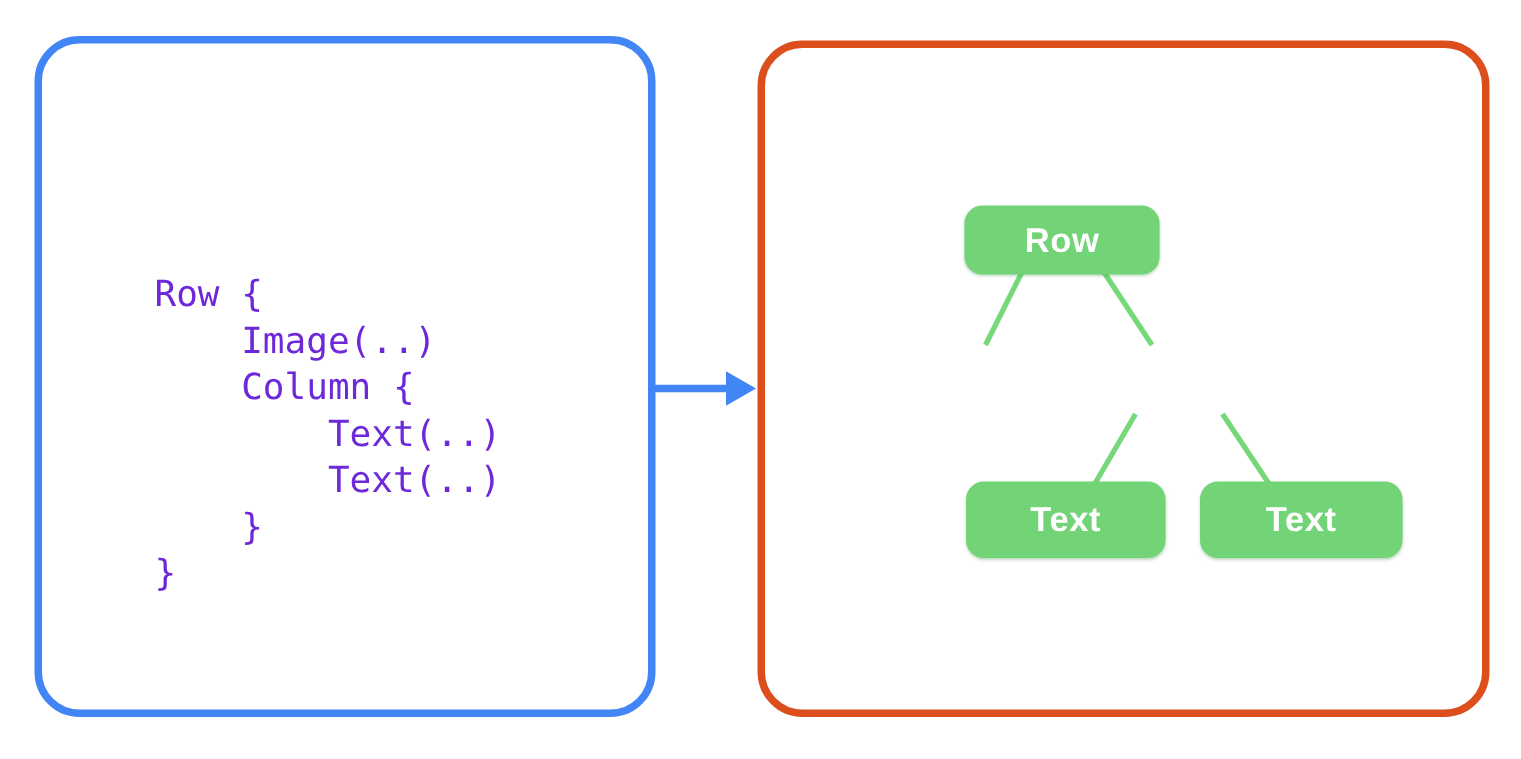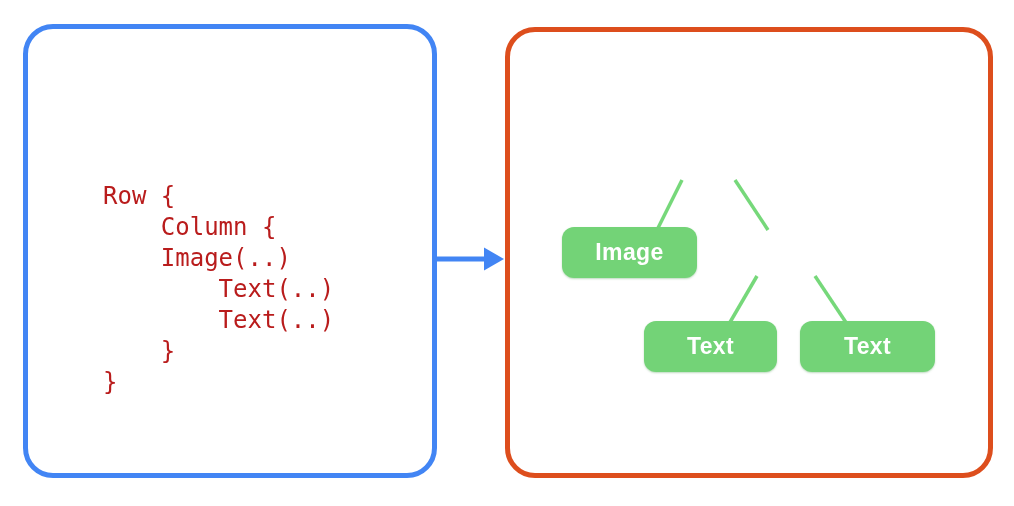--- a/index.html
+++ b/index.html
@@ -39,21 +39,21 @@
   .code-block {
     position: absolute;
     left: 103px;
     top: 181px;
     z-index: 2;
   }
   .code-line {
     font-family: "DejaVu Sans Mono", "Liberation Mono", monospace;
     font-size: 24px;
     line-height: 31px;
-    color: #b91c1c;
+    color: #6d28d9;
     white-space: pre;
   }
   .connector-layer {
     position: absolute;
     left: 0;
     top: 0;
     width: 1014px;
     height: 506px;
     z-index: 1;
     pointer-events: none;
@@ -81,22 +81,22 @@
   .node-text2  { left: 800px; top: 321px; width: 135px; height: 51px; }
 </style>
 </head>
 <body>
 
 <div class="canvas">
 
   <div class="panel code-panel"></div>
   <div class="code-block">
     <div class="code-line">Row {</div>
+    <div class="code-line">    Image(..)</div>
     <div class="code-line">    Column {</div>
-    <div class="code-line">    Image(..)</div>
     <div class="code-line">        Text(..)</div>
     <div class="code-line">        Text(..)</div>
     <div class="code-line">    }</div>
     <div class="code-line">}</div>
   </div>
 
   <div class="panel tree-panel"></div>
 
   <svg class="connector-layer" width="1014" height="506" viewBox="0 0 1014 506" xmlns="http://www.w3.org/2000/svg">
 
@@ -104,22 +104,22 @@
       <line x1="436" y1="259" x2="487" y2="259" stroke="#4285F4" stroke-width="5"></line>
       <polygon points="484,247.5 484,270.5 504,259" fill="#4285F4"></polygon>
     </g>
 
     <line x1="682" y1="180" x2="657" y2="230" stroke="#76D87A" stroke-width="3.5"></line>
     <line x1="735" y1="180" x2="768" y2="230" stroke="#76D87A" stroke-width="3.5"></line>
     <line x1="757" y1="276" x2="729" y2="324" stroke="#76D87A" stroke-width="3.5"></line>
     <line x1="815" y1="276" x2="847" y2="324" stroke="#76D87A" stroke-width="3.5"></line>
   </svg>
 
-  <div class="tree-node node-image">
-    <span class="node-label">Image</span>
+  <div class="tree-node node-row">
+    <span class="node-label">Row</span>
   </div>
   <div class="tree-node node-text1">
     <span class="node-label">Text</span>
   </div>
   <div class="tree-node node-text2">
     <span class="node-label">Text</span>
   </div>
 
 </div>
 

